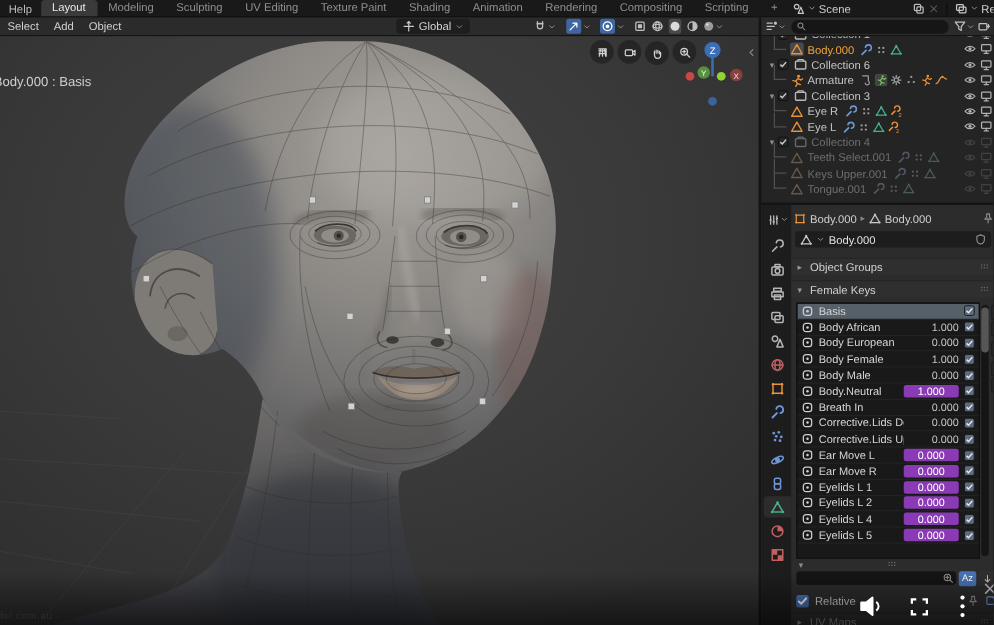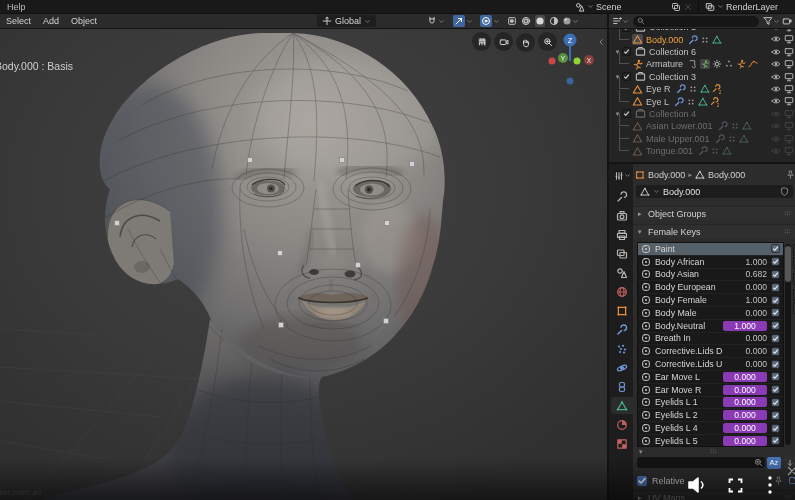--- a/index.html
+++ b/index.html
@@ -112,20 +112,33 @@
   .vicon svg { width:100%; height:100%; }
   #vid-close { position:absolute; right:-3px; top:465px; z-index:50; width:12px; height:12px; color:#9a9a9a; }
 </style>
 </head>
 <body>
 
 <div id="app">
 
   <div id="topbar">
     <span class="menu-item">Help</span>
+    <div id="tabsbar" style="display:flex;align-items:center;">
+        <span class="ws-tab active">Layout</span>
+        <span class="ws-tab">Modeling</span>
+        <span class="ws-tab">Sculpting</span>
+        <span class="ws-tab">UV Editing</span>
+        <span class="ws-tab">Texture Paint</span>
+        <span class="ws-tab">Shading</span>
+        <span class="ws-tab">Animation</span>
+        <span class="ws-tab">Rendering</span>
+        <span class="ws-tab">Compositing</span>
+        <span class="ws-tab">Scripting</span>
+        <span class="ws-tab">+</span>
+      </div>
     <div id="topbar-right">
       <span class="tb-field">
         <span class="ic s10"><svg viewBox="0 0 12 12" fill="none" stroke="currentColor" stroke-width="1.2" stroke-linecap="round" stroke-linejoin="round">
               <circle cx="4" cy="4" r="2.2"></circle>
               <path d="M5.5 10.5 L8 4.5 L10.5 10.5 Z"></path>
             </svg></span>
         <span class="vcaret"><svg viewBox="0 0 12 12" fill="none" stroke="currentColor" stroke-width="1.2" stroke-linecap="round" stroke-linejoin="round">
               <path d="M3 4.5 L6 7.5 L9 4.5"></path>
             </svg></span>
         <span class="tb-label" style="width:72px;">Scene</span>
@@ -702,21 +715,21 @@
               <rect x="1.5" y="2" width="9" height="6" rx="0.8"></rect>
               <path d="M6 8 V10 M4 10.5 H8"></path>
             </svg></span>
         </span>
       </div>
       <div class="orow dim">
         <span class="otree"></span>
         <span class="oicon iconpill" style="color:#e8913a"><svg viewBox="0 0 12 12" fill="none" stroke="currentColor" stroke-width="1.2" stroke-linecap="round" stroke-linejoin="round">
             <path d="M6 1.8 L10.6 9.8 H1.4 Z"></path>
           </svg></span>
-        <span class="oname">Asian Lower.001</span>
+        <span class="oname">Teeth Select.001</span>
         <span class="otrail">
           <span class="ic" style="color:#6f96d8"><svg viewBox="0 0 12 12" fill="none" stroke="currentColor" stroke-width="1.2" stroke-linecap="round" stroke-linejoin="round">
               <path d="M2 10.2 L5.8 6.4" stroke-width="1.7"></path>
               <path d="M5.2 3.4 a2.9 2.9 0 1 1 3.4 3.4" stroke-width="1.5"></path>
             </svg></span>
           <span class="ic" style="color:#9a9a9a"><svg viewBox="0 0 12 12" fill="none" stroke="currentColor" stroke-width="1.2" stroke-linecap="round" stroke-linejoin="round">
               <g fill="currentColor" stroke="none">
                 <circle cx="4" cy="4" r="1.1"></circle>
                 <circle cx="8" cy="4" r="1.1"></circle>
                 <circle cx="4" cy="8" r="1.1"></circle>
@@ -739,21 +752,21 @@
               <rect x="1.5" y="2" width="9" height="6" rx="0.8"></rect>
               <path d="M6 8 V10 M4 10.5 H8"></path>
             </svg></span>
         </span>
       </div>
       <div class="orow dim">
         <span class="otree"></span>
         <span class="oicon iconpill" style="color:#e8913a"><svg viewBox="0 0 12 12" fill="none" stroke="currentColor" stroke-width="1.2" stroke-linecap="round" stroke-linejoin="round">
             <path d="M6 1.8 L10.6 9.8 H1.4 Z"></path>
           </svg></span>
-        <span class="oname">Male Upper.001</span>
+        <span class="oname">Keys Upper.001</span>
         <span class="otrail">
           <span class="ic" style="color:#6f96d8"><svg viewBox="0 0 12 12" fill="none" stroke="currentColor" stroke-width="1.2" stroke-linecap="round" stroke-linejoin="round">
               <path d="M2 10.2 L5.8 6.4" stroke-width="1.7"></path>
               <path d="M5.2 3.4 a2.9 2.9 0 1 1 3.4 3.4" stroke-width="1.5"></path>
             </svg></span>
           <span class="ic" style="color:#9a9a9a"><svg viewBox="0 0 12 12" fill="none" stroke="currentColor" stroke-width="1.2" stroke-linecap="round" stroke-linejoin="round">
               <g fill="currentColor" stroke="none">
                 <circle cx="4" cy="4" r="1.1"></circle>
                 <circle cx="8" cy="4" r="1.1"></circle>
                 <circle cx="4" cy="8" r="1.1"></circle>
@@ -1002,46 +1015,34 @@
               </g>
             </svg></span>
       </div>
 
       <div id="sk-list">
           <div class="skrow selected">
             <span class="sk-ic"><svg viewBox="0 0 12 12" fill="none" stroke="currentColor" stroke-width="1.2" stroke-linecap="round" stroke-linejoin="round">
                 <rect x="2" y="2" width="8" height="8" rx="2.5"></rect>
                 <circle cx="6" cy="6" r="1.2" fill="currentColor" stroke="none"></circle>
               </svg></span>
-            <span class="sk-name">Paint</span>
+            <span class="sk-name">Basis</span>
             <span class="sk-val"></span>
             <span class="sk-chk"><svg viewBox="0 0 12 12">
                 <rect x="0.8" y="0.8" width="10.4" height="10.4" rx="2" fill="#5c6b80" stroke="#1a1a1a"></rect>
                 <path d="M3 6.3 L5.1 8.3 L9.2 3.6" fill="none" stroke="#e8e8e8" stroke-width="1.6"></path>
               </svg></span>
           </div>
           <div class="skrow">
             <span class="sk-ic"><svg viewBox="0 0 12 12" fill="none" stroke="currentColor" stroke-width="1.2" stroke-linecap="round" stroke-linejoin="round">
                 <rect x="2" y="2" width="8" height="8" rx="2.5"></rect>
                 <circle cx="6" cy="6" r="1.2" fill="currentColor" stroke="none"></circle>
               </svg></span>
             <span class="sk-name">Body African</span>
             <span class="sk-val">1.000</span>
-            <span class="sk-chk"><svg viewBox="0 0 12 12">
-                <rect x="0.8" y="0.8" width="10.4" height="10.4" rx="2" fill="#5c6b80" stroke="#1a1a1a"></rect>
-                <path d="M3 6.3 L5.1 8.3 L9.2 3.6" fill="none" stroke="#e8e8e8" stroke-width="1.6"></path>
-              </svg></span>
-          </div>
-          <div class="skrow">
-            <span class="sk-ic"><svg viewBox="0 0 12 12" fill="none" stroke="currentColor" stroke-width="1.2" stroke-linecap="round" stroke-linejoin="round">
-                <rect x="2" y="2" width="8" height="8" rx="2.5"></rect>
-                <circle cx="6" cy="6" r="1.2" fill="currentColor" stroke="none"></circle>
-              </svg></span>
-            <span class="sk-name">Body Asian</span>
-            <span class="sk-val">0.682</span>
             <span class="sk-chk"><svg viewBox="0 0 12 12">
                 <rect x="0.8" y="0.8" width="10.4" height="10.4" rx="2" fill="#5c6b80" stroke="#1a1a1a"></rect>
                 <path d="M3 6.3 L5.1 8.3 L9.2 3.6" fill="none" stroke="#e8e8e8" stroke-width="1.6"></path>
               </svg></span>
           </div>
           <div class="skrow">
             <span class="sk-ic"><svg viewBox="0 0 12 12" fill="none" stroke="currentColor" stroke-width="1.2" stroke-linecap="round" stroke-linejoin="round">
                 <rect x="2" y="2" width="8" height="8" rx="2.5"></rect>
                 <circle cx="6" cy="6" r="1.2" fill="currentColor" stroke="none"></circle>
               </svg></span>

